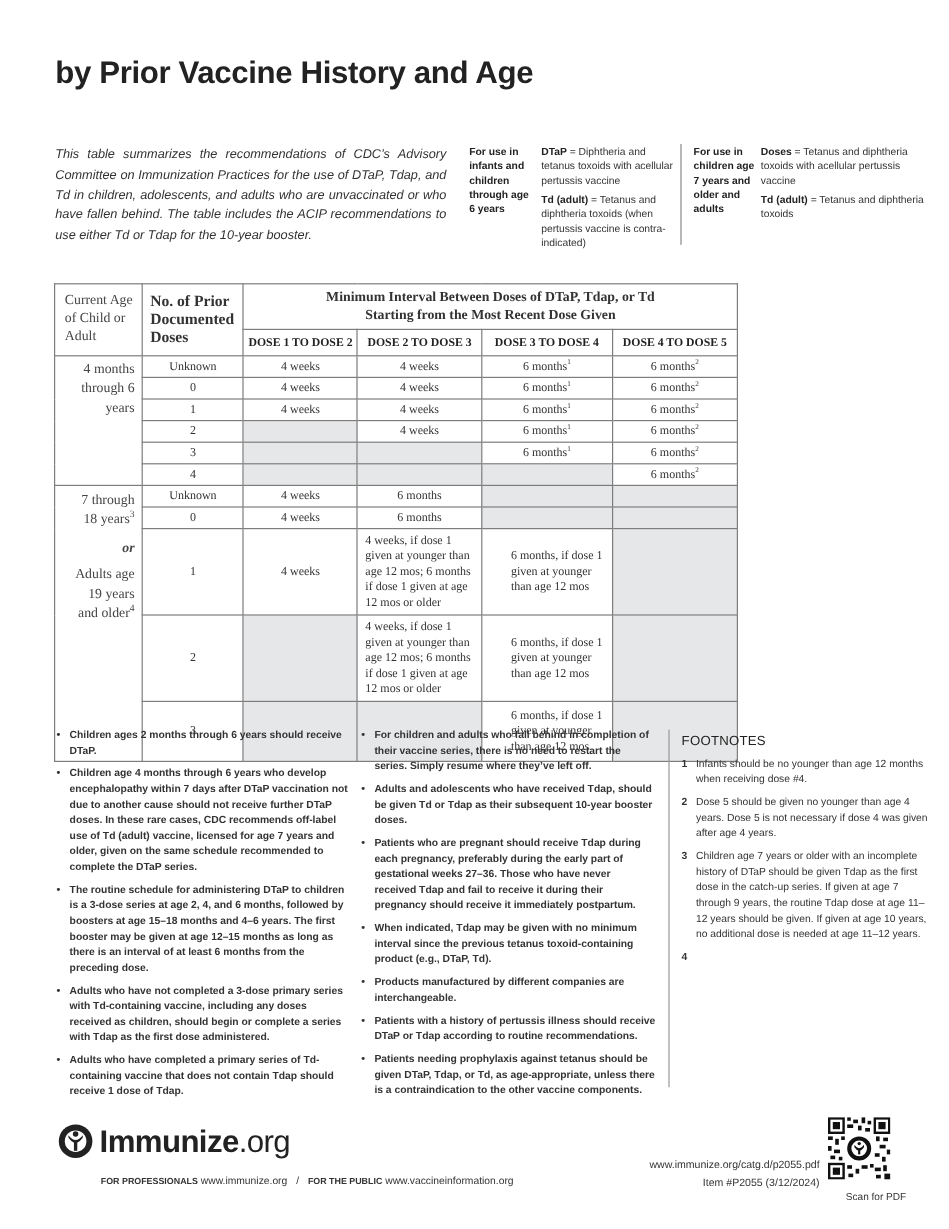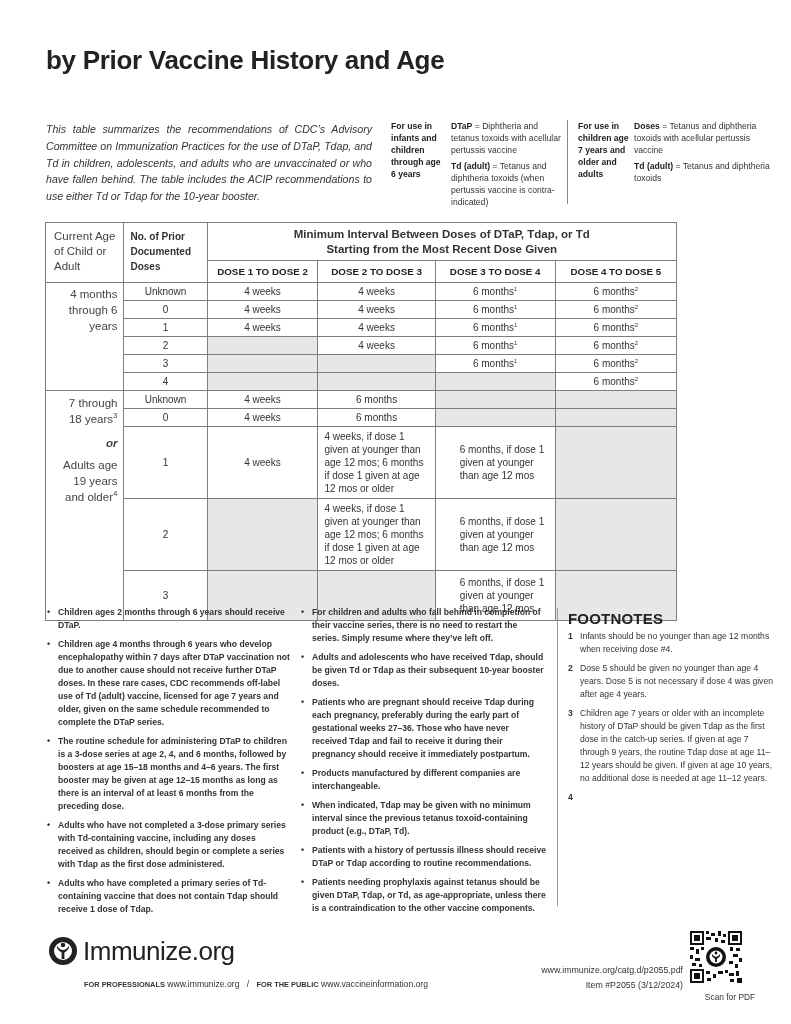--- a/index.html
+++ b/index.html
@@ -16,51 +16,51 @@
   .legend .defs p { margin-bottom: 4px; }
   .legend b { color: #222; }
   .legend-1 { left: 391px; width: 180px; }
   .legend-1 .who { left: 0; width: 56px; }
   .legend-1 .defs { left: 60px; width: 115px; }
   .legend-divider { position: absolute; left: 567px; top: 120px; width: 1px; height: 84px; background: #888; }
   .legend-2 { left: 578px; width: 200px; }
   .legend-2 .who { left: 0; width: 56px; }
   .legend-2 .defs { left: 56px; width: 140px; }
 
-  table.sched { position: absolute; left: 45px; top: 222px; width: 632px; border-collapse: collapse; font-size: 10px; color: #333; }
+  table.sched { position: absolute; left: 45px; top: 236px; width: 570px; border-collapse: collapse; font-size: 10px; color: #333; font-family: Liberation Serif, serif; }
   table.sched td, table.sched th { border: 1px solid #7d7d7d; text-align: center; vertical-align: middle; font-weight: normal; }
   table.sched .age-head { text-align: left; font-size: 11.5px; line-height: 15px; padding: 6px 6px 3px 8px; vertical-align: top; width: 78px; color: #444; }
-  table.sched .doses-head { text-align: left; font-size: 10px; line-height: 15px; font-weight: bold; padding: 6px 4px 3px 6px; vertical-align: top; width: 84px; color: #333; }
+  table.sched .doses-head { text-align: left; font-size: 13px; line-height: 15px; font-weight: bold; padding: 6px 4px 3px 6px; vertical-align: top; width: 84px; color: #333; }
   table.sched .main-head { font-size: 11.5px; line-height: 15px; padding: 3px; font-weight: bold; color: #333; height: 38px; }
   table.sched .col-head { font-size: 9.8px; font-weight: bold; height: 22px; color: #222; }
   table.sched .age-cell { text-align: right; vertical-align: top; padding: 3px 6px 0 10px; font-size: 11.5px; line-height: 16px; color: #444; }
   table.sched td.grey { background: #e6e7e8; }
   table.sched tr.r1 td { height: 18px; }
   table.sched .long { text-align: left; padding: 3px 6px; line-height: 13px; font-size: 10px; }
   table.sched .long.c4 { padding-left: 24px; }
   sup { font-size: 6px; vertical-align: super; line-height: 0; }
   .or { font-weight: bold; font-style: italic; display: block; margin: 8px 0 6px; }
   .adult { display: block; }
 
   .bullets { position: absolute; top: 606px; font-size: 8.6px; line-height: 13px; color: #333; }
   .bullets li { list-style: none; position: relative; padding-left: 11px; margin-bottom: 6px; font-weight: bold; }
   .bullets li::before { content: "•"; position: absolute; left: 0; top: 0; font-size: 9px; }
   .bullets-1 { left: 47px; width: 245px; }
   .bullets-2 { left: 301px; width: 245px; }
 
   .footnotes-divider { position: absolute; left: 557px; top: 608px; width: 1px; height: 298px; background: #999; }
   .footnotes { position: absolute; left: 568px; top: 612px; width: 210px; font-size: 8.6px; line-height: 13px; color: #333; }
-  .footnotes h3 { font-size: 15px; font-weight: bold; color: #222; margin-bottom: 5px; letter-spacing: 0.2px; }
+  .footnotes h3 { font-size: 11px; font-weight: normal; color: #222; margin-bottom: 5px; letter-spacing: 0.2px; }
   .footnotes .fn { position: relative; padding-left: 12px; margin-bottom: 6px; }
   .footnotes .fn .num { position: absolute; left: 0; top: 0; font-weight: bold; }
 
   .logo { position: absolute; left: 48px; top: 935px; height: 32px; display: flex; align-items: center; }
   .logo .mark { width: 30px; height: 30px; }
   .logo .brand { font-size: 26px; color: #222; margin-left: 5px; letter-spacing: -0.5px; }
-  .logo .brand b { font-weight: normal; }
+  .logo .brand b { font-weight: bold; }
   .logo .brand span { font-weight: normal; }
 
   .footer-links { position: absolute; left: 84px; top: 979px; font-size: 8.6px; color: #333; white-space: nowrap; }
   .footer-links .lbl { font-weight: bold; font-size: 7.4px; color: #333; }
   .footer-links .sep { margin: 0 5px; }
 
   .footer-right { position: absolute; right: 108px; top: 963px; text-align: right; font-size: 8.8px; line-height: 15px; color: #333; }
   .qr { position: absolute; left: 690px; top: 931px; width: 52px; height: 52px; }
   .scan { position: absolute; left: 699px; top: 992px; font-size: 8.4px; color: #333; width: 62px; text-align: center; }
 </style>
@@ -206,22 +206,22 @@
   <li>Children age 4 months through 6 years who develop encephalopathy within 7 days after DTaP vaccination not due to another cause should not receive further DTaP doses. In these rare cases, CDC recommends off-label use of Td (adult) vaccine, licensed for age 7 years and older, given on the same schedule recommended to complete the DTaP series.</li>
   <li>The routine schedule for administering DTaP to children is a 3-dose series at age 2, 4, and 6 months, followed by boosters at age 15–18 months and 4–6 years. The first booster may be given at age 12–15 months as long as there is an interval of at least 6 months from the preceding dose.</li>
   <li>Adults who have not completed a 3-dose primary series with Td-containing vaccine, including any doses received as children, should begin or complete a series with Tdap as the first dose administered.</li>
   <li>Adults who have completed a primary series of Td-containing vaccine that does not contain Tdap should receive 1 dose of Tdap.</li>
 </ul>
 
 <ul class="bullets bullets-2">
   <li>For children and adults who fall behind in completion of their vaccine series, there is no need to restart the series. Simply resume where they’ve left off.</li>
   <li>Adults and adolescents who have received Tdap, should be given Td or Tdap as their subsequent 10-year booster doses.</li>
   <li>Patients who are pregnant should receive Tdap during each pregnancy, preferably during the early part of gestational weeks 27–36. Those who have never received Tdap and fail to receive it during their pregnancy should receive it immediately postpartum.</li>
+  <li>When indicated, Tdap may be given with no minimum interval since the previous tetanus toxoid-containing product (e.g., DTaP, Td).</li>
   <li>Products manufactured by different companies are interchangeable.</li>
-  <li>When indicated, Tdap may be given with no minimum interval since the previous tetanus toxoid-containing product (e.g., DTaP, Td).</li>
   <li>Patients with a history of pertussis illness should receive DTaP or Tdap according to routine recommendations.</li>
   <li>Patients needing prophylaxis against tetanus should be given DTaP, Tdap, or Td, as age-appropriate, unless there is a contraindication to the other vaccine components.</li>
 </ul>
 
 <div class="footnotes-divider"></div>
 <div class="footnotes">
   <h3>FOOTNOTES</h3>
   <div class="fn"><span class="num">1</span><span>Infants should be no younger than age 12 months when receiving dose #4.</span></div>
   <div class="fn"><span class="num">2</span><span>Dose 5 should be given no younger than age 4 years. Dose 5 is not necessary if dose 4 was given after age 4 years.</span></div>
   <div class="fn"><span class="num">3</span><span>Children age 7 years or older with an incomplete history of DTaP should be given Tdap as the first dose in the catch-up series. If given at age 7 through 9 years, the routine Tdap dose at age 11–12 years should be given. If given at age 10 years, no additional dose is needed at age 11–12 years.</span></div>

